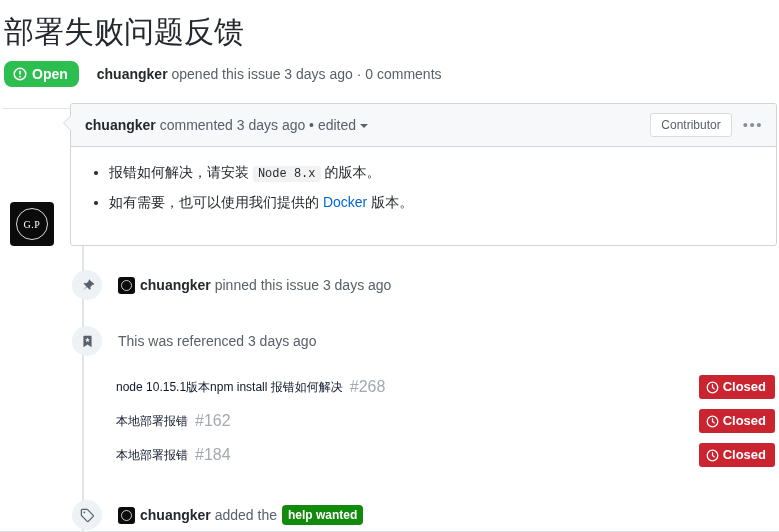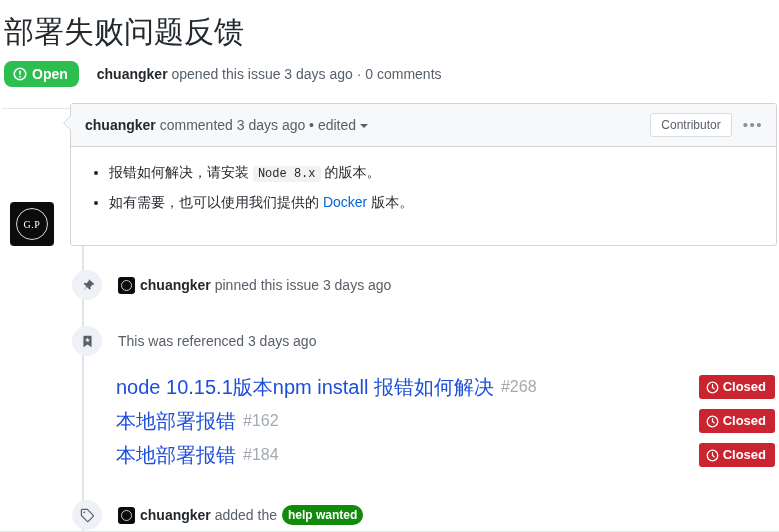--- a/index.html
+++ b/index.html
@@ -136,30 +136,30 @@
     margin-right: 5px; flex: 0 0 17px;
   }
   .avatar-sm .dot {
     width: 11px; height: 11px; border-radius: 50%;
     border: 1.2px solid #c9c9c9;
   }
   .ev-body .author { color: #24292e; font-weight: bold; }
   .label-chip {
     display: inline-block; background: #128a0c; color: #ffffff;
     font-size: 12px; font-weight: bold; line-height: 18px;
-    padding: 1px 6px; border-radius: 10px; margin: 0 5px;
+    padding: 1px 6px; border-radius: 4px; margin: 0 5px;
   }
 
   
   .ref-list { position: relative; z-index: 1; margin-top: 14px; }
   .ref-row {
     display: flex; align-items: center;
     padding: 5px 2px 5px 0; margin-left: 112px; min-height: 30px;
   }
-  .ref-title { font-size: 20px; color: #1d4ed8; line-height: 22px; }
+  .ref-title { font-size: 12px; color: #0f172a; line-height: 22px; }
   .ref-num { color: #a3aab1; margin-left: 7px; font-weight: 400; }
   .ref-spacer { flex: 1 1 auto; }
   .closed-badge {
     display: inline-flex; align-items: center; gap: 4px;
     background: #cb2431; color: #ffffff; font-size: 13px; font-weight: bold;
     padding: 4px 9px 4px 7px; border-radius: 3px; line-height: 16px;
     margin-right: 2px;
   }
   .closed-badge svg { display: block; }
 

